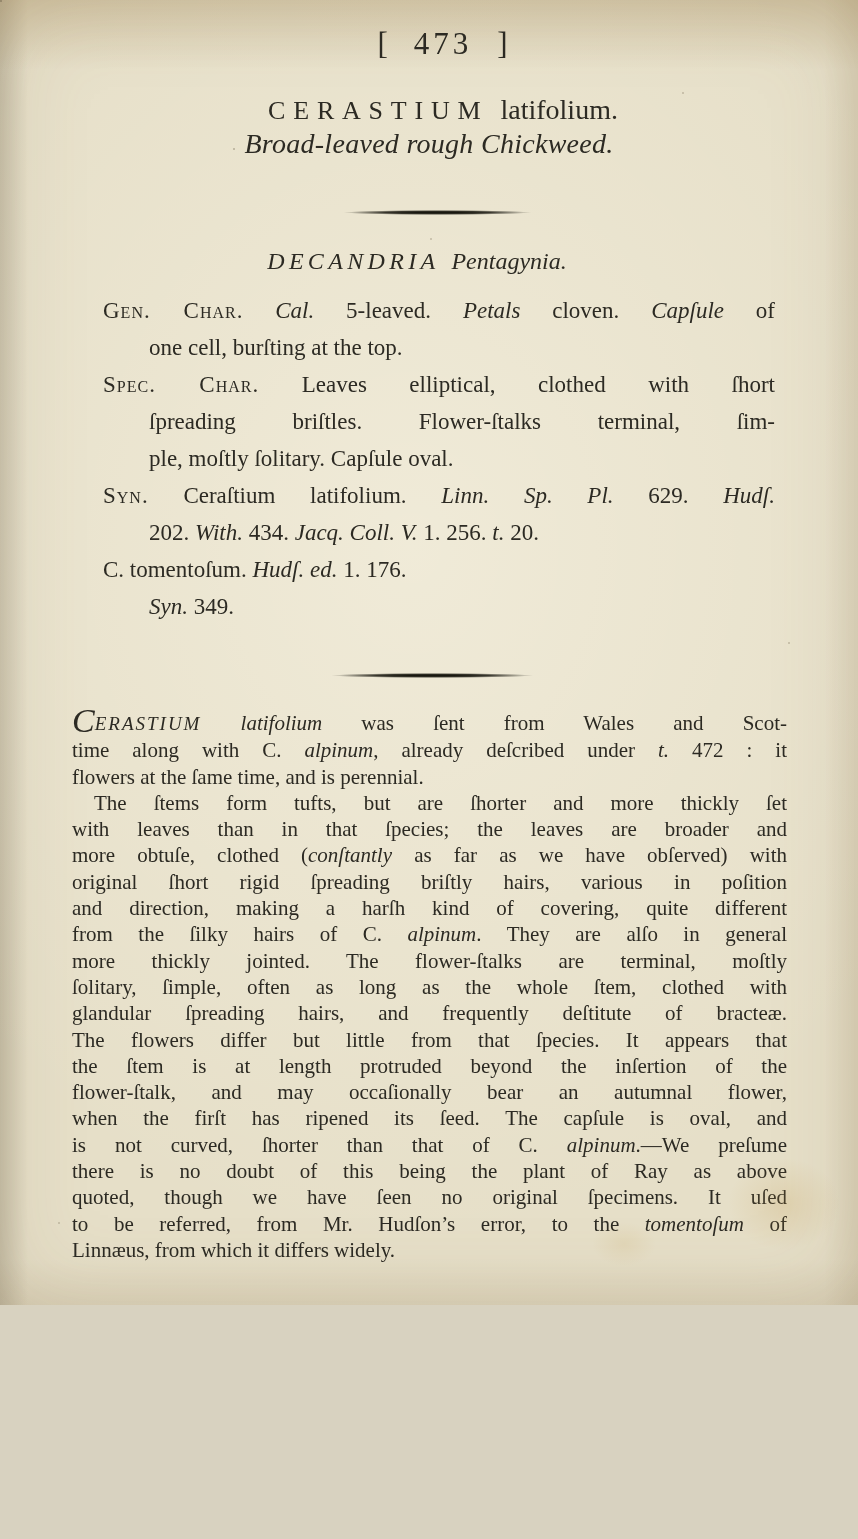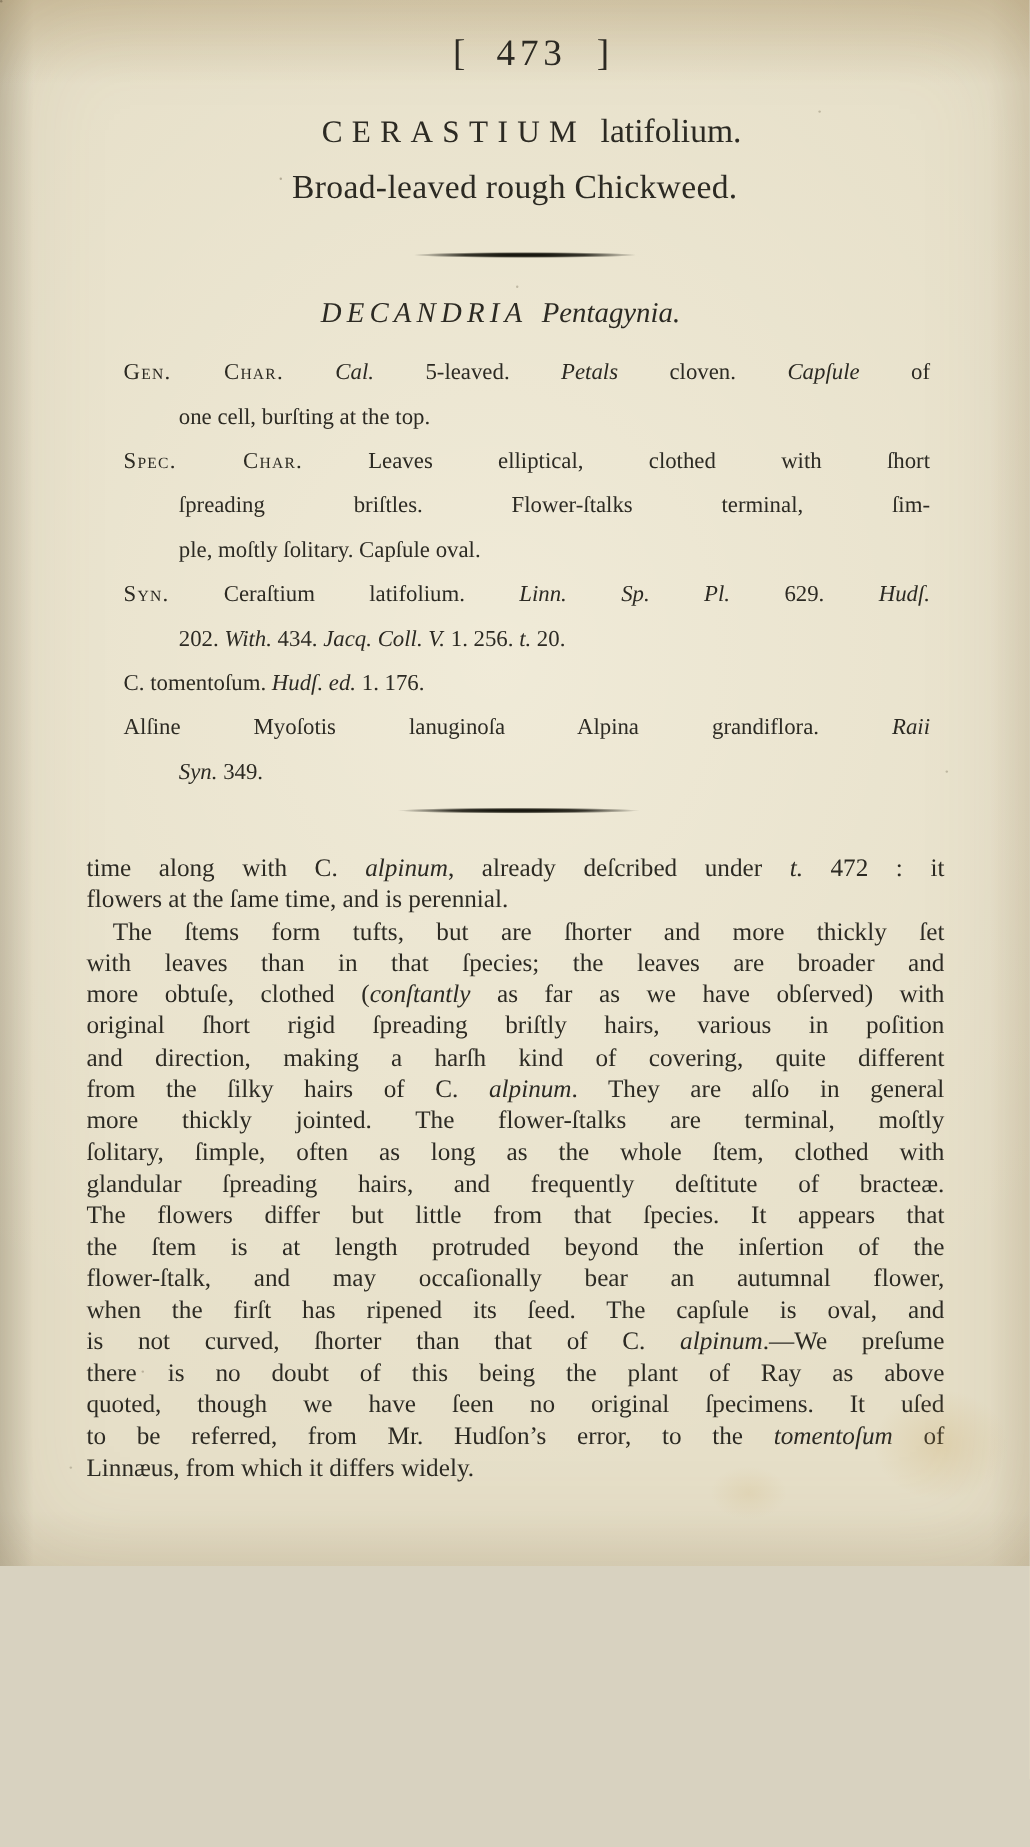--- a/index.html
+++ b/index.html
@@ -16,30 +16,30 @@
       #e6dfc8;
     box-shadow: inset 0 0 90px rgba(125,108,74,.18);
   }
   .abs{position:absolute;}
   
   .pagenum{top:26px;left:14px;width:100%;text-align:center;font-size:31px;letter-spacing:1px;}
   .pagenum .num{display:inline-block;margin:0 25px;letter-spacing:4px;}
   .title{top:94px;left:14px;width:100%;text-align:center;}
   .title .genus{font-size:26px;letter-spacing:.30em;}
   .title .species{font-size:28px;margin-left:12px;}
-  .subtitle{top:141px;left:0;width:100%;text-align:center;font-size:28px;letter-spacing:.01em;}
+  .subtitle{top:128px;left:0;width:100%;text-align:center;font-style:italic;font-size:28px;letter-spacing:.01em;}
   
   .rule{height:5px;background:radial-gradient(ellipse closest-side at 52% 50%, #18170f 22%, rgba(24,23,15,.85) 55%, rgba(24,23,15,0) 99%);}
   .rule1{top:210px;left:335px;width:197px;}
   .rule2{top:673px;left:322px;width:212px;}
   
   .taxonomy{top:248px;left:-12px;width:100%;text-align:center;font-style:italic;font-size:24px;}
   .taxonomy .tax-class{letter-spacing:.18em;margin-right:12px;}
   
-  .charblock{left:103px;top:292px;width:672px;font-size:19px;line-height:37px;}
+  .charblock{left:103px;top:292px;width:672px;font-size:23px;line-height:37px;}
   .cline{min-height:37px;}
   .just{text-align:justify;text-align-last:justify;}
   .ind{padding-left:46px;}
   .sc{font-variant:small-caps;letter-spacing:1px;}
   .it{font-style:italic;}
   
   .bodyblock{left:72px;top:710px;width:715px;font-size:21px;line-height:26.3px;}
   .bline{min-height:26.3px;}
   .bind{text-indent:22px;}
   .bigC{font-style:italic;font-size:34px;line-height:0;vertical-align:-2px;}
@@ -71,27 +71,27 @@
 
   <div class="abs charblock">
     <div class="cline just"><span class="sc">Gen. Char.</span><span class="it"> Cal.</span><span> 5-leaved. </span><span class="it">Petals</span><span> cloven. </span><span class="it">Capſule</span><span> of</span></div>
     <div class="cline ind">one cell, burſting at the top.</div>
     <div class="cline just"><span class="sc">Spec. Char.</span><span> Leaves elliptical, clothed with ſhort</span></div>
     <div class="cline just ind">ſpreading briſtles. Flower-ſtalks terminal, ſim-</div>
     <div class="cline ind">ple, moſtly ſolitary. Capſule oval.</div>
     <div class="cline just"><span class="sc">Syn.</span><span> Ceraſtium latifolium. </span><span class="it">Linn. Sp. Pl.</span><span> 629. </span><span class="it">Hudſ.</span></div>
     <div class="cline ind"><span>202. </span><span class="it">With.</span><span> 434. </span><span class="it">Jacq. Coll. V.</span><span> 1. 256. </span><span class="it">t.</span><span> 20.</span></div>
     <div class="cline"><span>C. tomentoſum. </span><span class="it">Hudſ. ed.</span><span> 1. 176.</span></div>
-    <div class="cline just"><span>Alſine Myoſotis lanuginoſa Alpina grandiflora. </span><span class="it">Raii</span></div>
     <div class="cline ind"><span class="it">Syn.</span><span> 349.</span></div>
   </div>
 
   <div class="abs rule rule2"></div>
 
   <div class="abs bodyblock">
+    <div class="bline just"><span class="bigC">C</span><span class="itcaps">ERASTIUM</span><span class="it"> latifolium</span><span> was ſent from Wales and Scot-</span></div>
     <div class="bline just"><span>time along with C. </span><span class="it">alpinum</span><span>, already deſcribed under </span><span class="it">t.</span><span> 472 : it</span></div>
     <div class="bline">flowers at the ſame time, and is perennial.</div>
     <div class="bline just bind">The ſtems form tufts, but are ſhorter and more thickly ſet</div>
     <div class="bline just">with leaves than in that ſpecies; the leaves are broader and</div>
     <div class="bline just"><span>more obtuſe, clothed (</span><span class="it">conſtantly</span><span> as far as we have obſerved) with</span></div>
     <div class="bline just">original ſhort rigid ſpreading briſtly hairs, various in poſition</div>
     <div class="bline just">and direction, making a harſh kind of covering, quite different</div>
     <div class="bline just"><span>from the ſilky hairs of C. </span><span class="it">alpinum</span><span>. They are alſo in general</span></div>
     <div class="bline just">more thickly jointed. The flower-ſtalks are terminal, moſtly</div>
     <div class="bline just">ſolitary, ſimple, often as long as the whole ſtem, clothed with</div>

